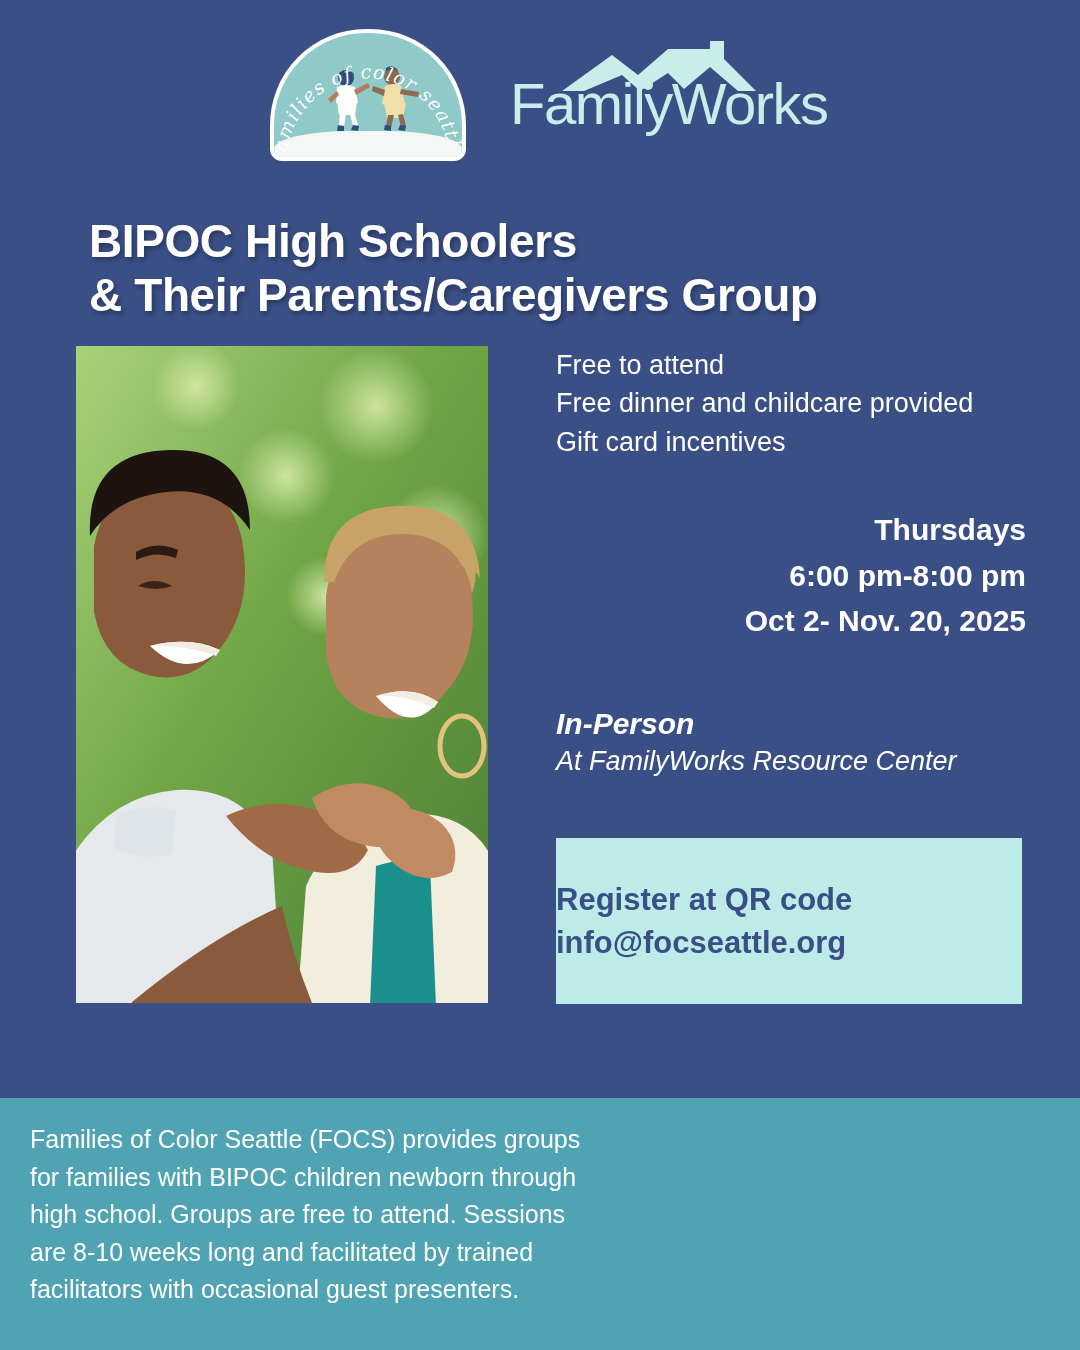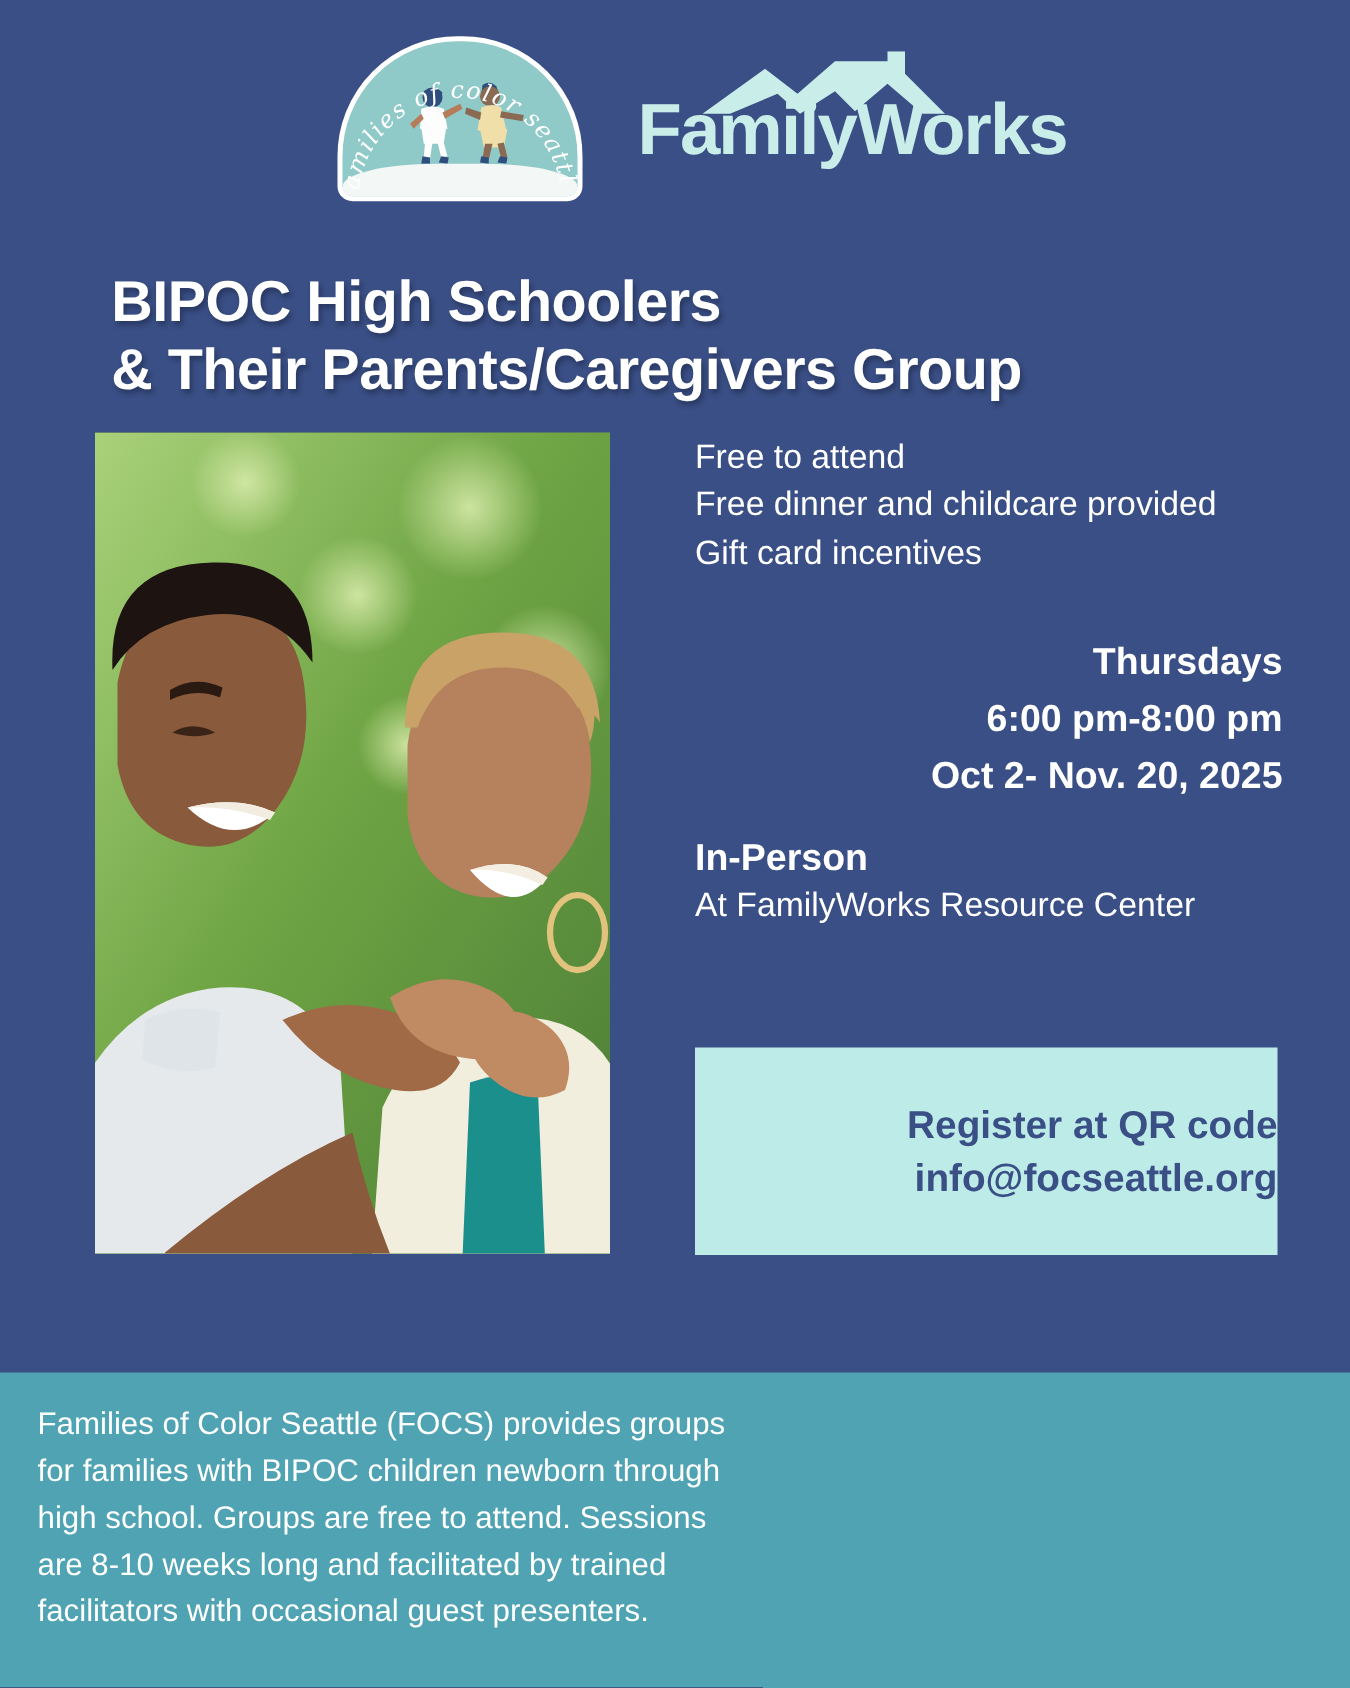--- a/index.html
+++ b/index.html
@@ -85,21 +85,21 @@
     left: 50px;
     width: 210px;
     height: 52px;
   }
   .fw-word {
     position: absolute;
     left: 0;
     top: 36px;
     width: 300px;
     font-size: 58px;
-    font-weight: bold;
+    font-weight: normal;
     color: #c9eeea;
     letter-spacing: -1.5px;
     line-height: 1;
     white-space: nowrap;
   }
 
   
   .headline {
     position: absolute;
     left: 89px;
@@ -139,35 +139,35 @@
 
   .schedule {
     margin-top: 46px;
     font-size: 30px;
     font-weight: bold;
     line-height: 1.52;
     text-align: right;
   }
   .schedule div { white-space: nowrap; }
 
-  .mode { margin-top: 23px; }
+  .mode { margin-top: 60px; font-style: italic; }
   .mode-title { font-size: 30px; font-weight: bold; line-height: 1.3; }
   .mode-sub { font-size: 27px; font-weight: normal; line-height: 1.35; white-space: nowrap; }
 
   
   .cta {
     position: absolute;
     left: 556px;
     top: 838px;
     width: 466px;
     height: 166px;
     background: #bdece8;
     display: flex;
     flex-direction: column;
-    align-items: flex-end;
+    align-items: flex-start;
     justify-content: center;
     gap: 3px;
   }
   .cta div {
     color: #3a4f85;
     font-size: 31px;
     font-weight: bold;
     line-height: 1.28;
     text-align: center;
     white-space: nowrap;

